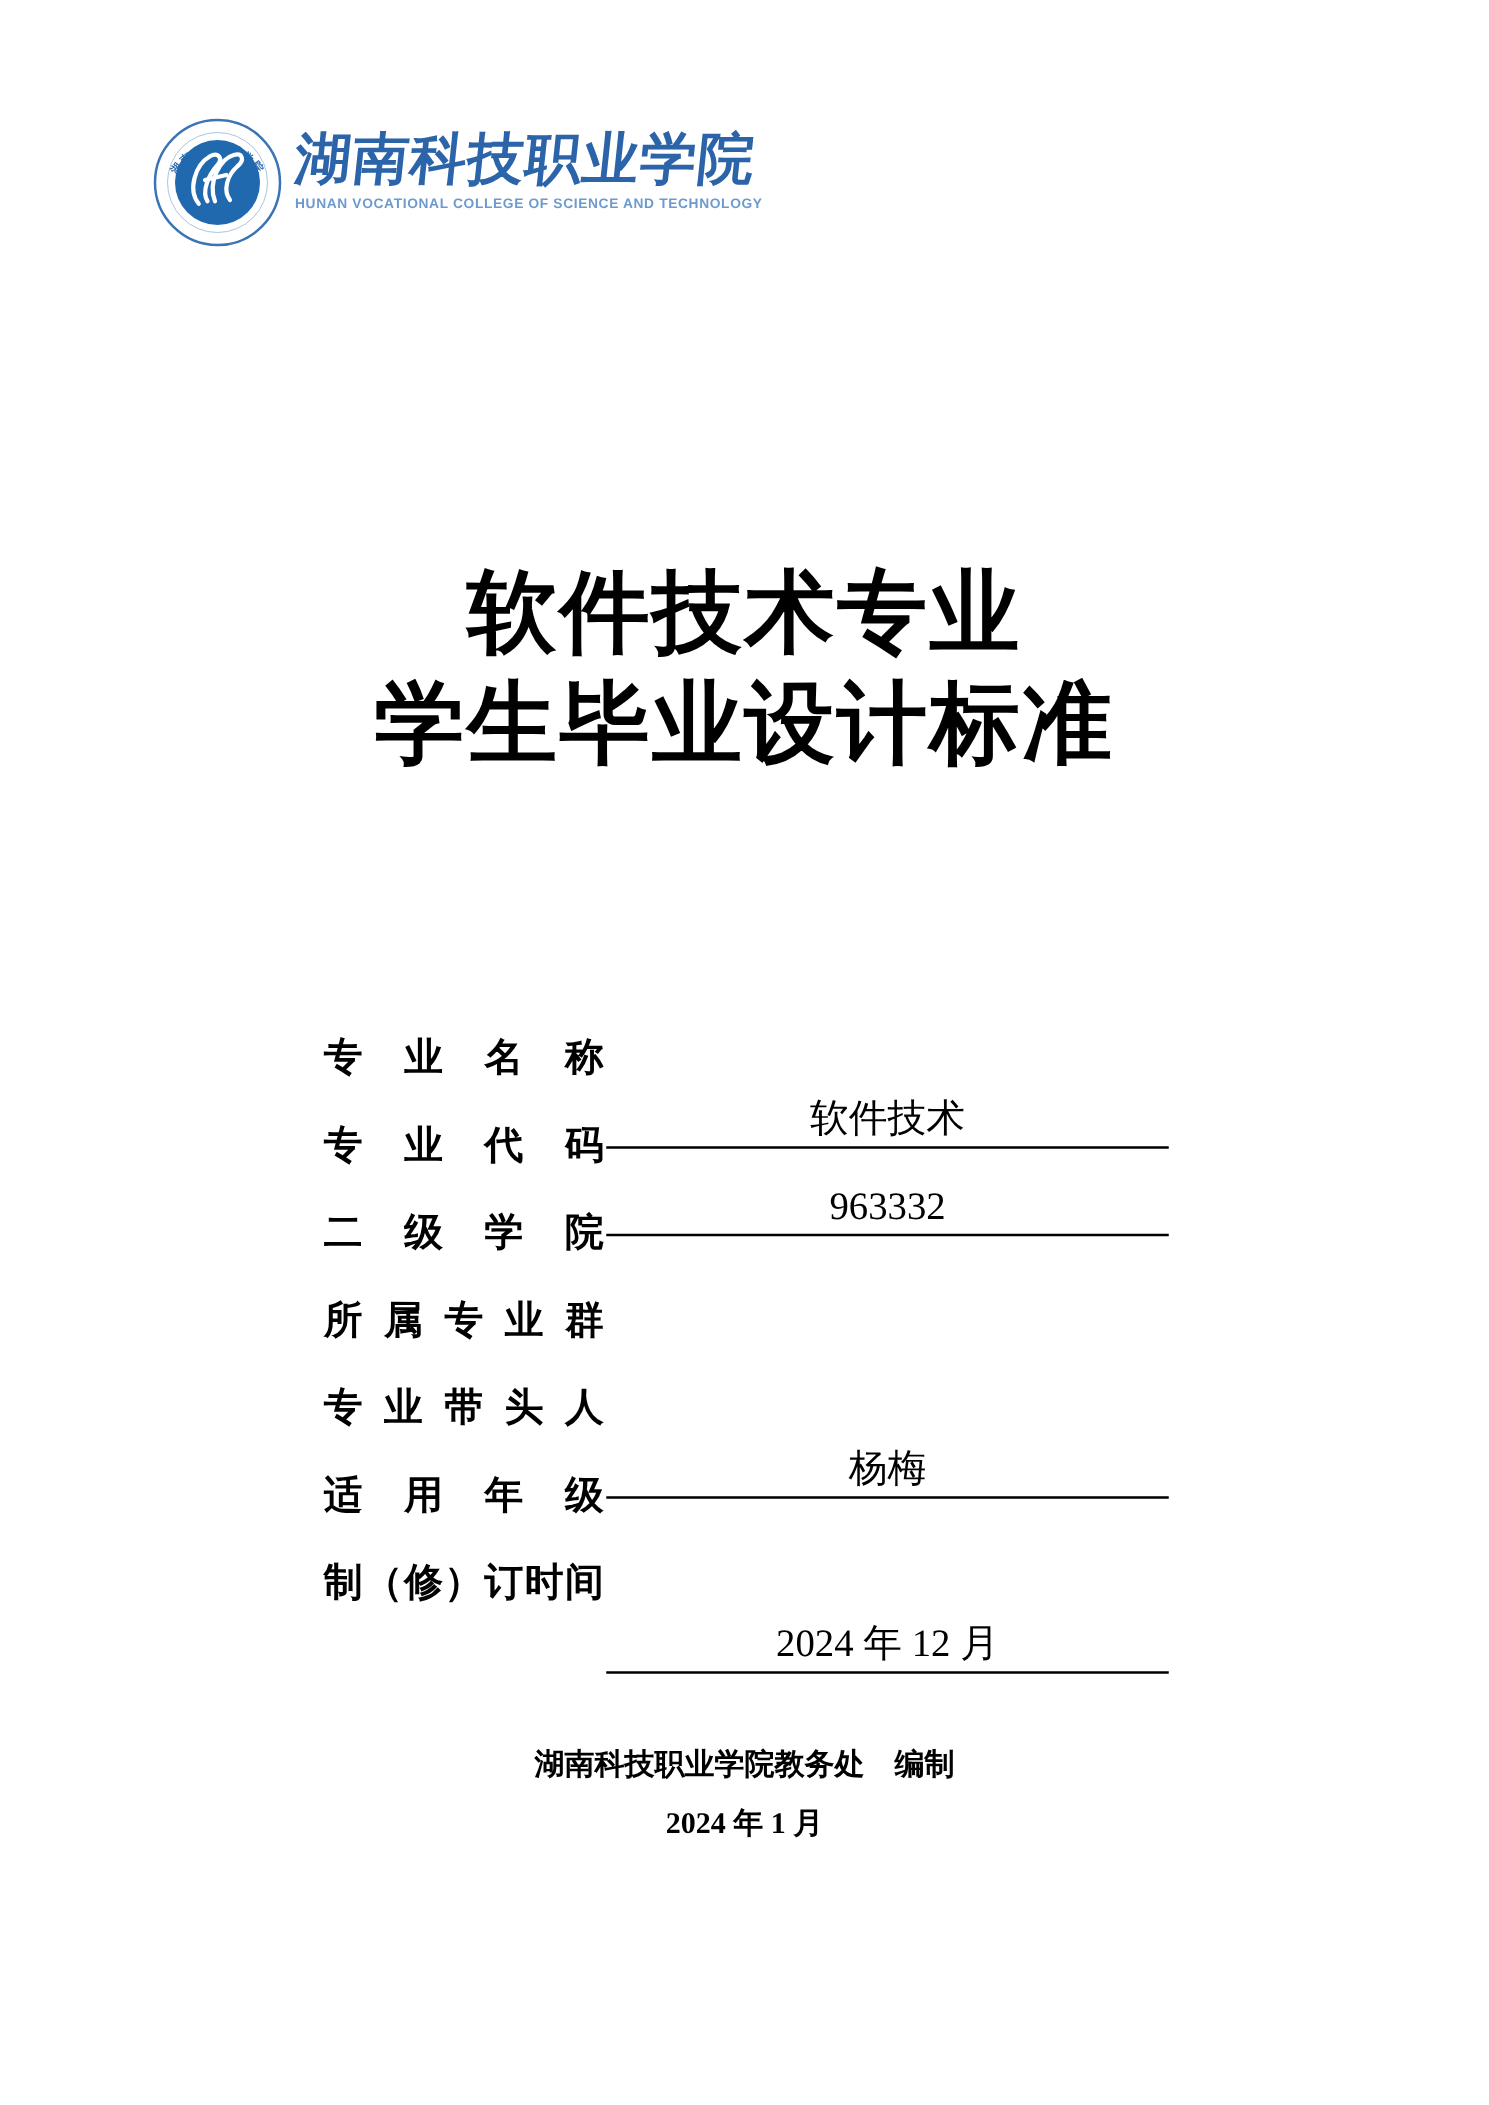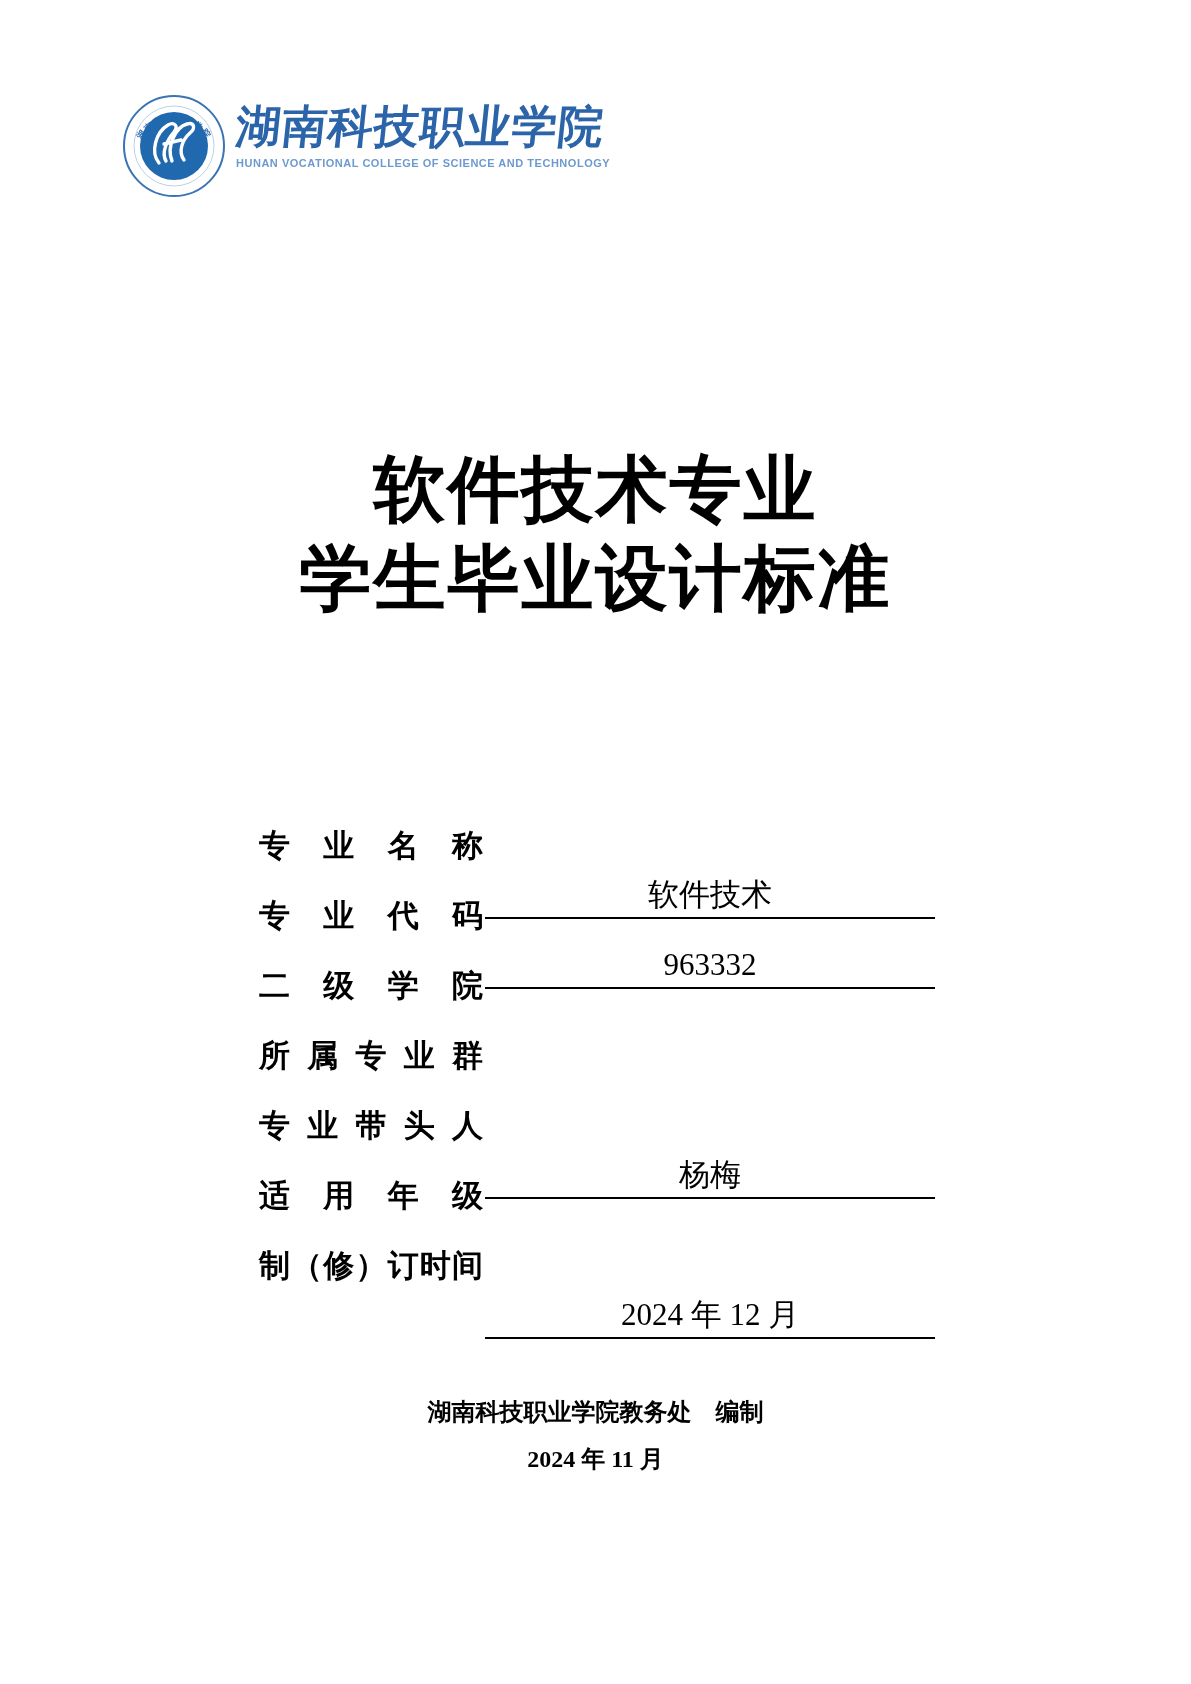--- a/index.html
+++ b/index.html
@@ -209,16 +209,16 @@
           <span>订</span>
           <span>时</span>
           <span>间</span>
         </div>
       <div class="form-line">2024 年 12 月</div>
     </div>
   </div>
 
   <div class="footer-block">
     <div>湖南科技职业学院教务处　编制</div>
-    <div>2024 年 11 月</div>
+    <div>2024 年 1 月</div>
   </div>
 
 </div>
 
 </body></html>

